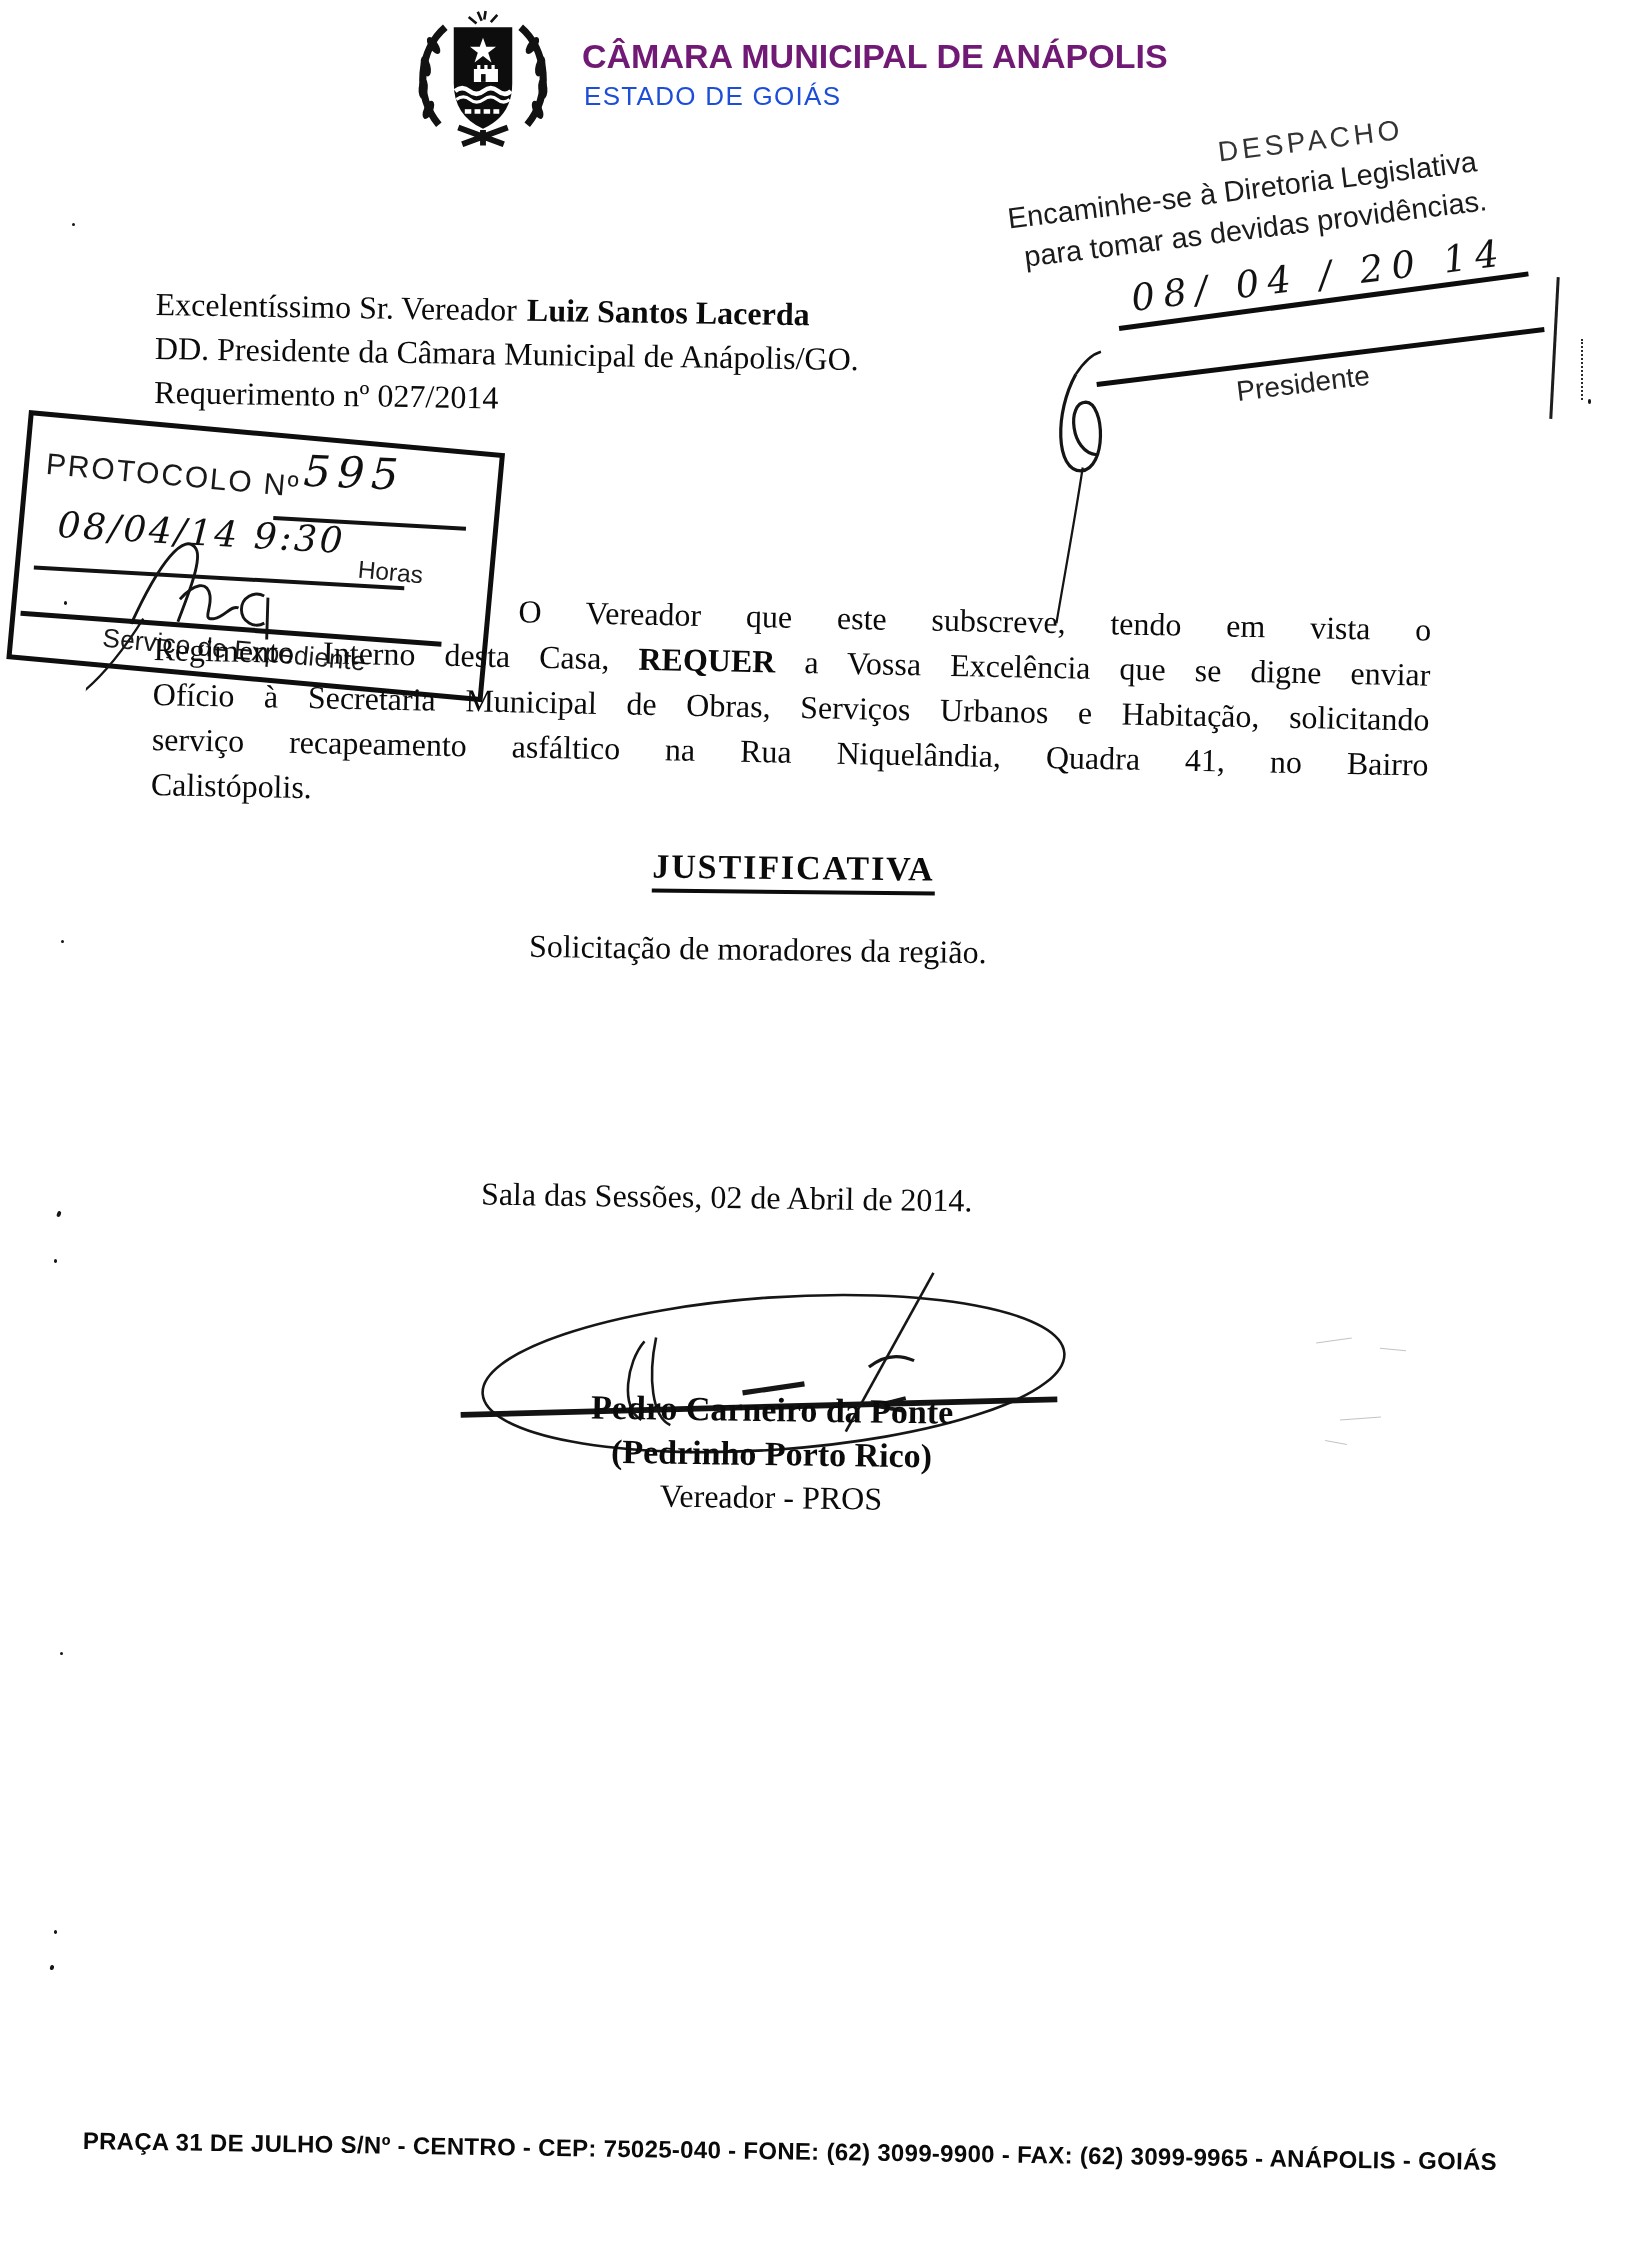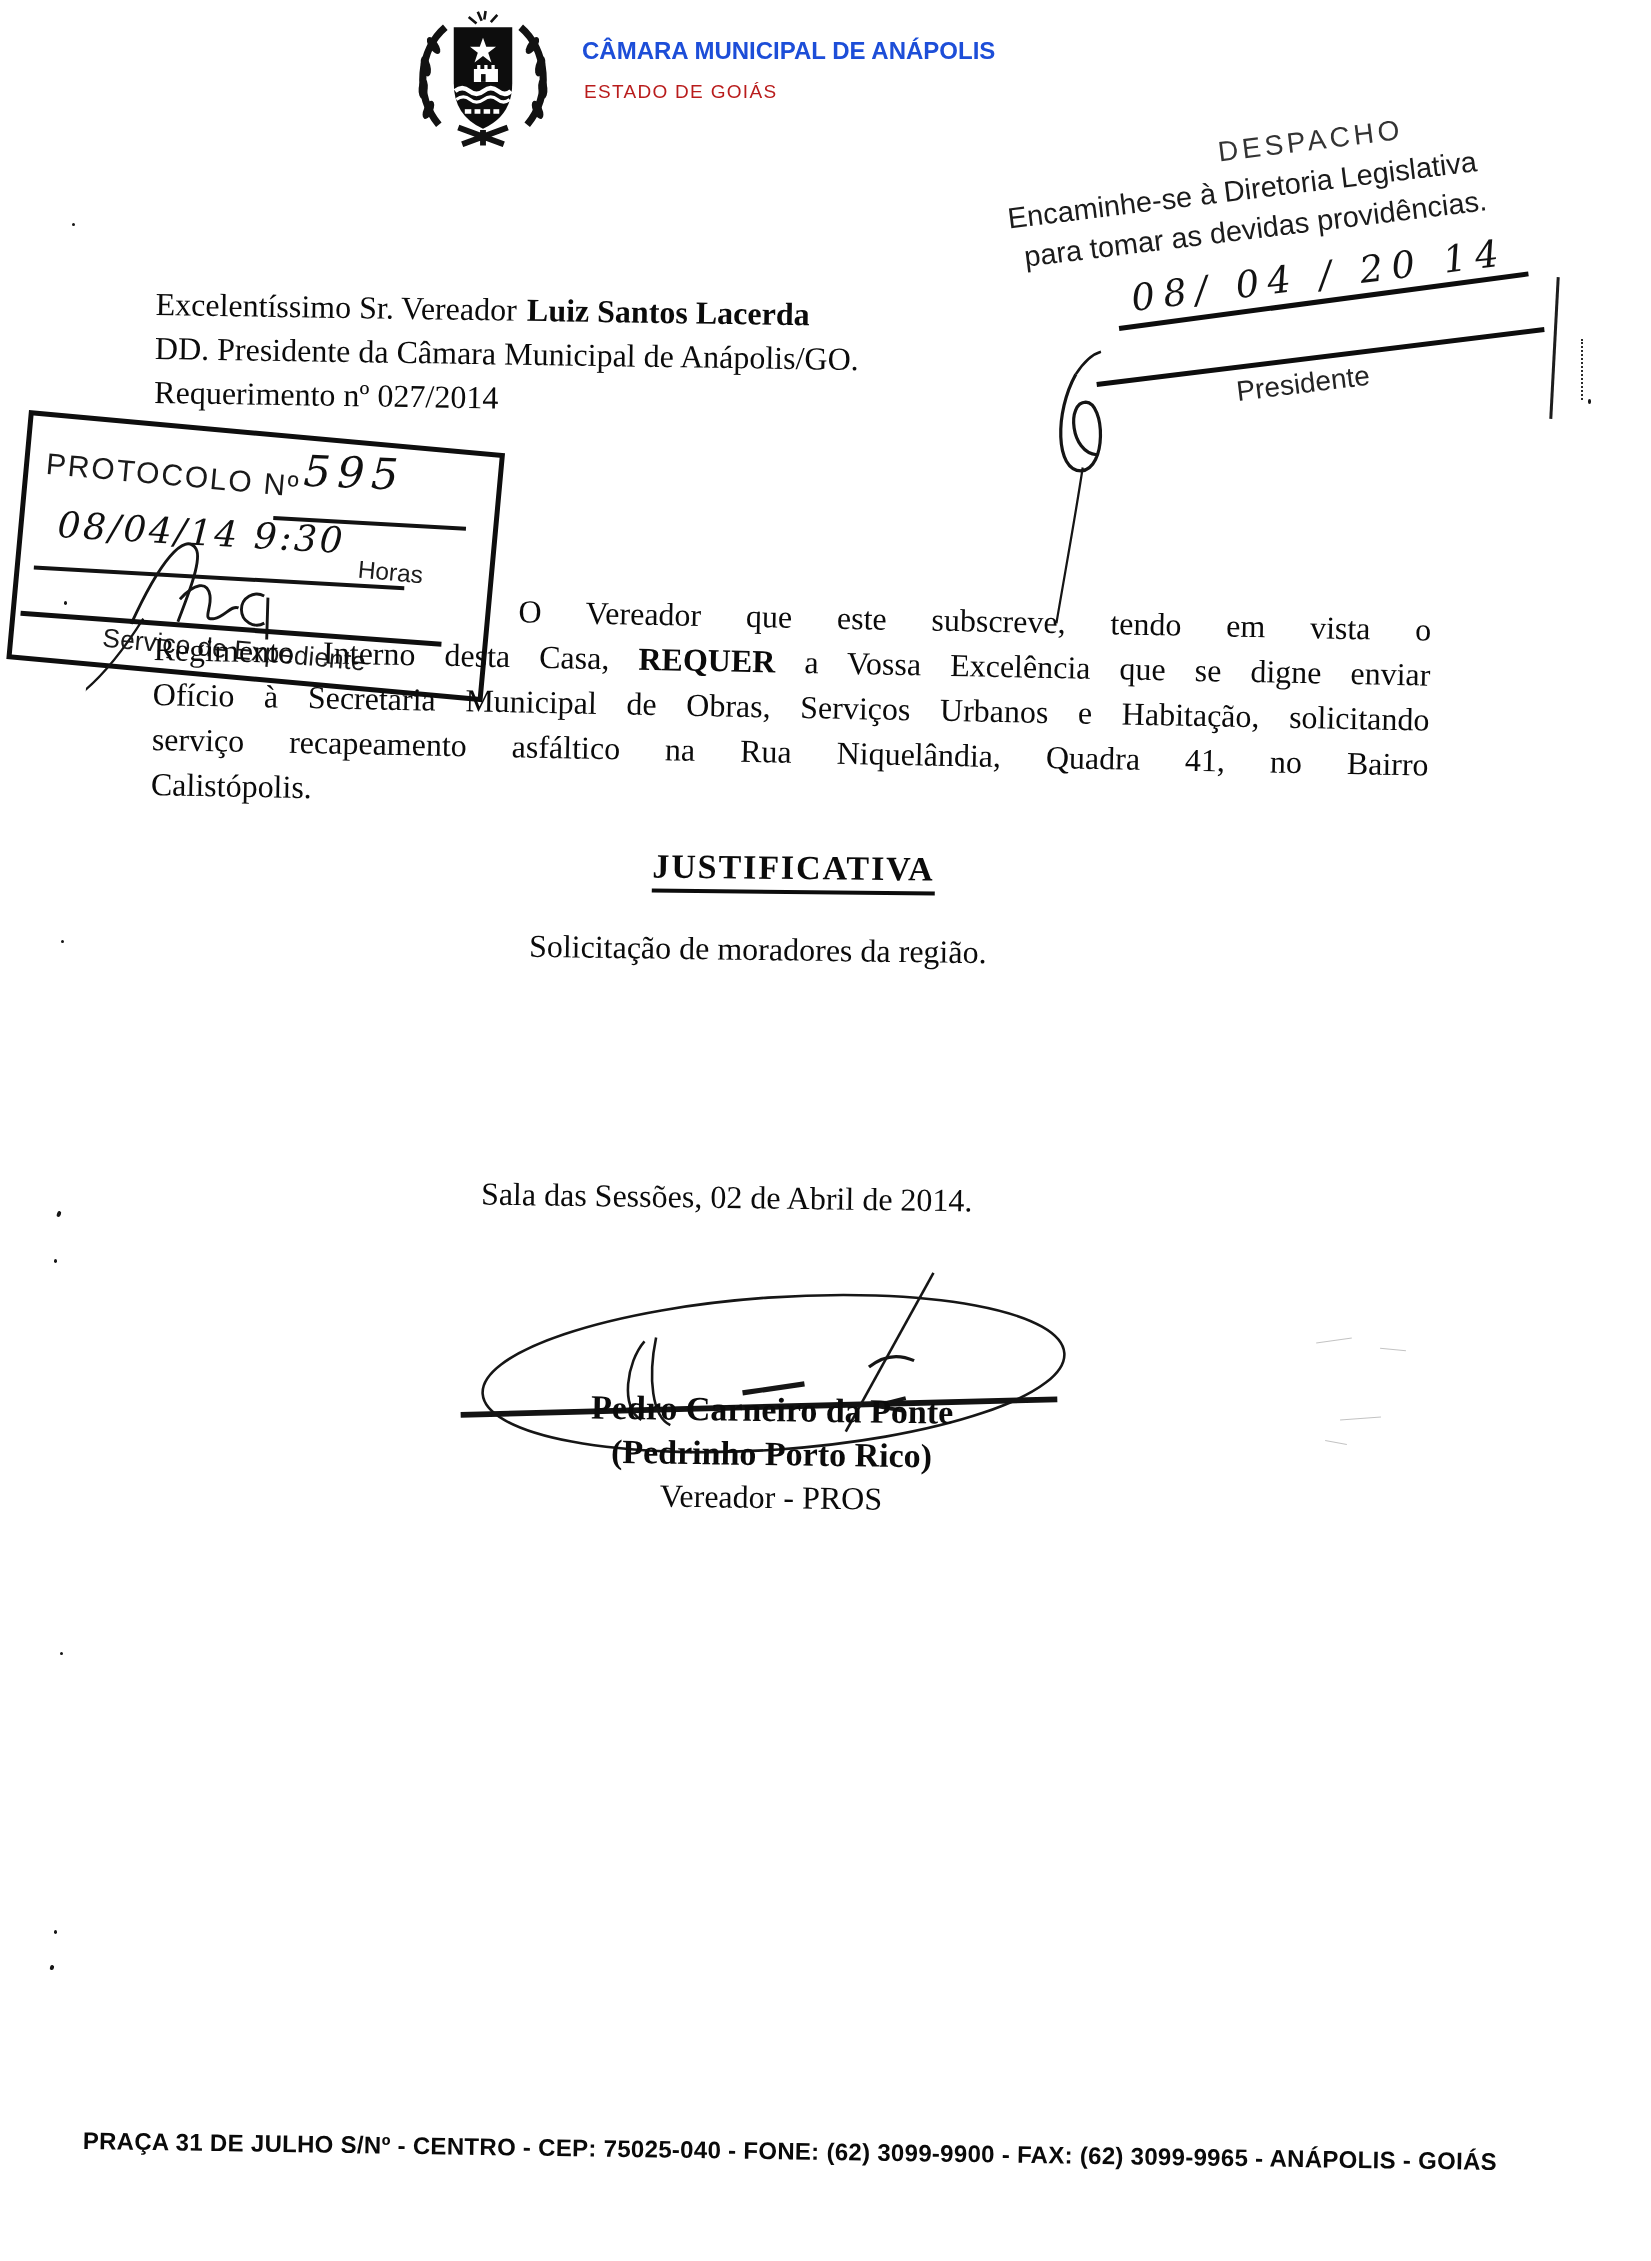--- a/index.html
+++ b/index.html
@@ -8,26 +8,26 @@
     width:1651px;height:2261px;
     background:#ffffff;
     overflow:hidden;
     font-family:"Liberation Serif", serif;
     color:#0b0b0b;
   }
   .abs{position:absolute;}
   
   .org-title{
     font-family:"Liberation Sans", sans-serif;
-    font-weight:bold;font-size:24px;color:#1d4ed8;
+    font-weight:bold;font-size:34px;color:#701a75;
     white-space:nowrap;letter-spacing:0px;
   }
   .org-sub{
     font-family:"Liberation Sans", sans-serif;
-    font-size:19px;color:#b91c1c;letter-spacing:1.3px;white-space:nowrap;
+    font-size:26px;color:#1d4ed8;letter-spacing:1.3px;white-space:nowrap;
   }
   
   .despacho{
     width:568px;
     transform:rotate(-7deg);
     transform-origin:left top;
     color:#1f1f1f;
     font-family:"Liberation Sans", sans-serif;
   }
   .d-title{width:400px;margin-left:110px;text-align:center;font-size:28px;letter-spacing:3.9px;color:#333;}

